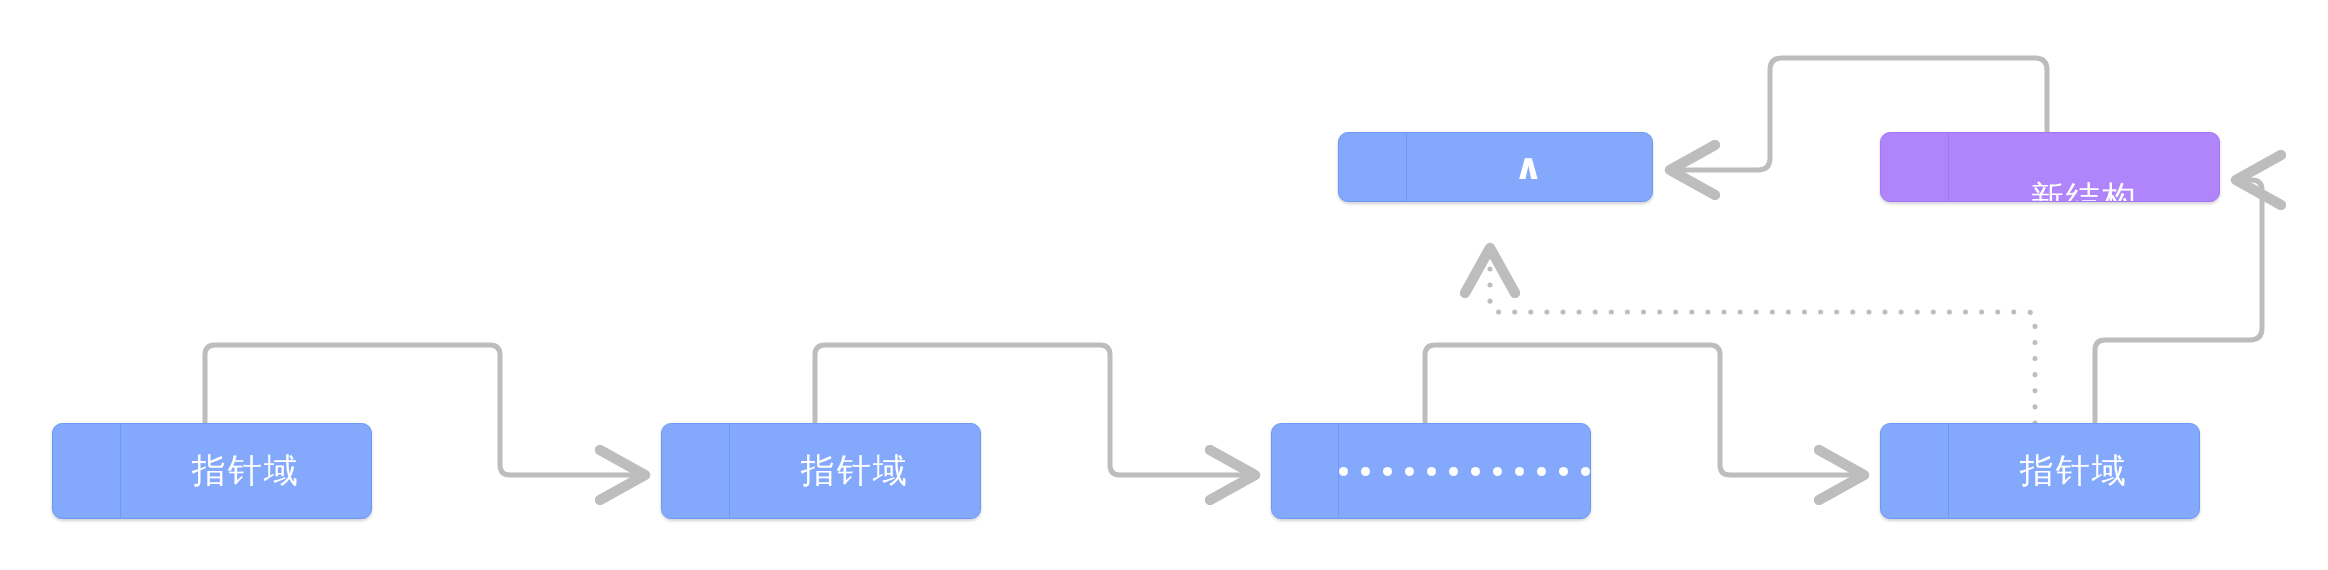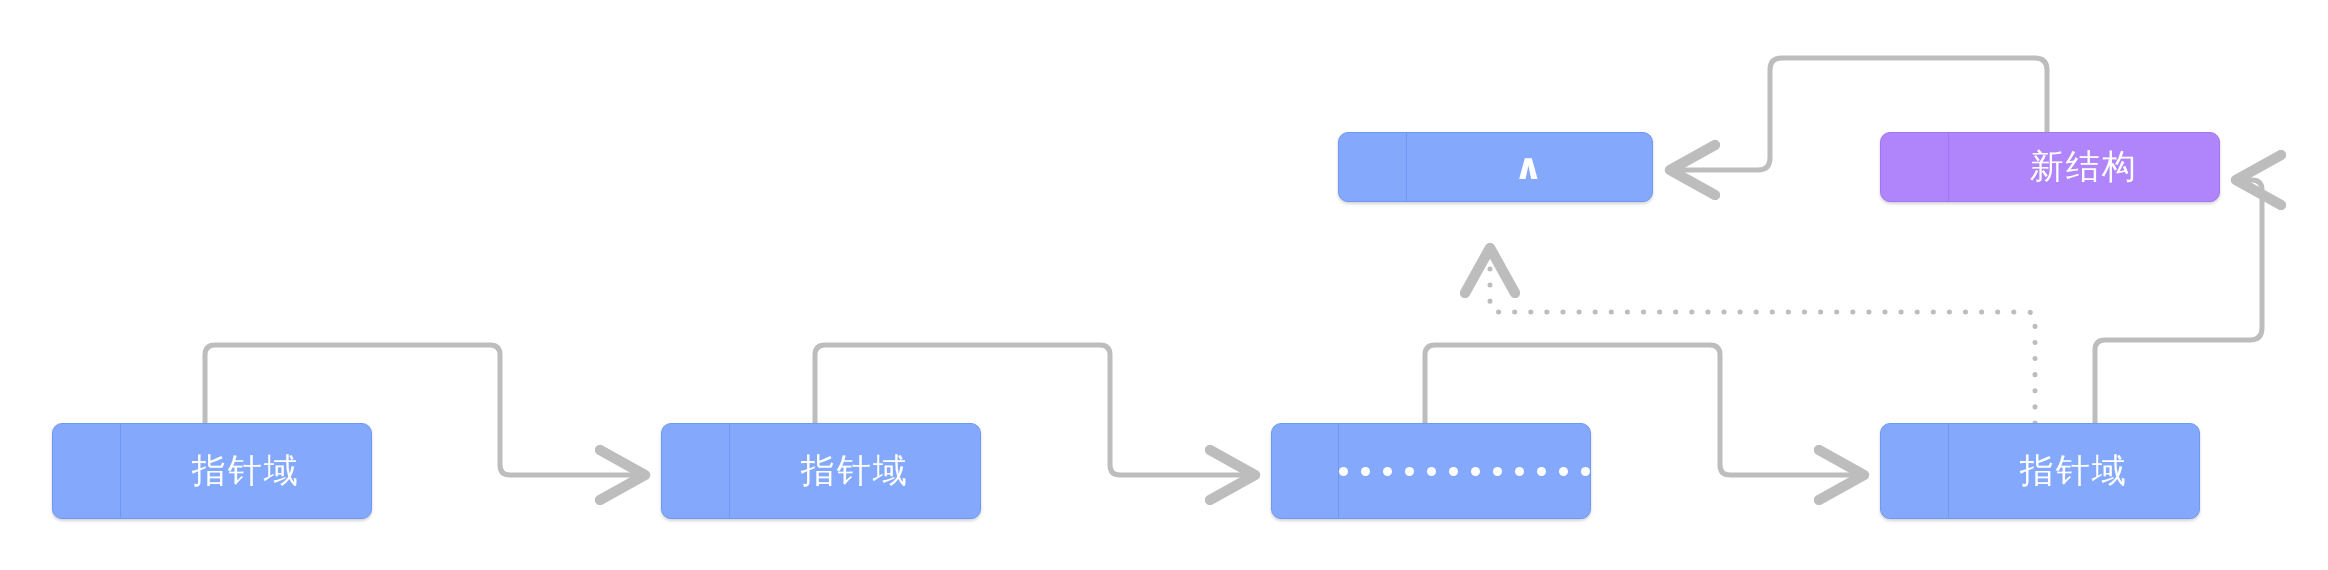--- a/index.html
+++ b/index.html
@@ -155,18 +155,18 @@
 
   <div class="node blue" style="left:1338px; top:132px; width:315px; height:70px;">
     <div class="cell-ptr" style="width:68px;"></div>
     <div class="cell-data" style="width:247px;">
       <span class="label-caret">∧</span>
     </div>
   </div>
 
   <div class="node purple" style="left:1880px; top:132px; width:340px; height:70px;">
     <div class="cell-ptr" style="width:68px;"></div>
-    <div class="cell-data" style="width:272px;">
+    <div class="cell-data" style="width:272px;margin-top:32px;">
       <span class="label-cjk">新结构</span>
     </div>
   </div>
 
 </div>
 
 </body></html>

